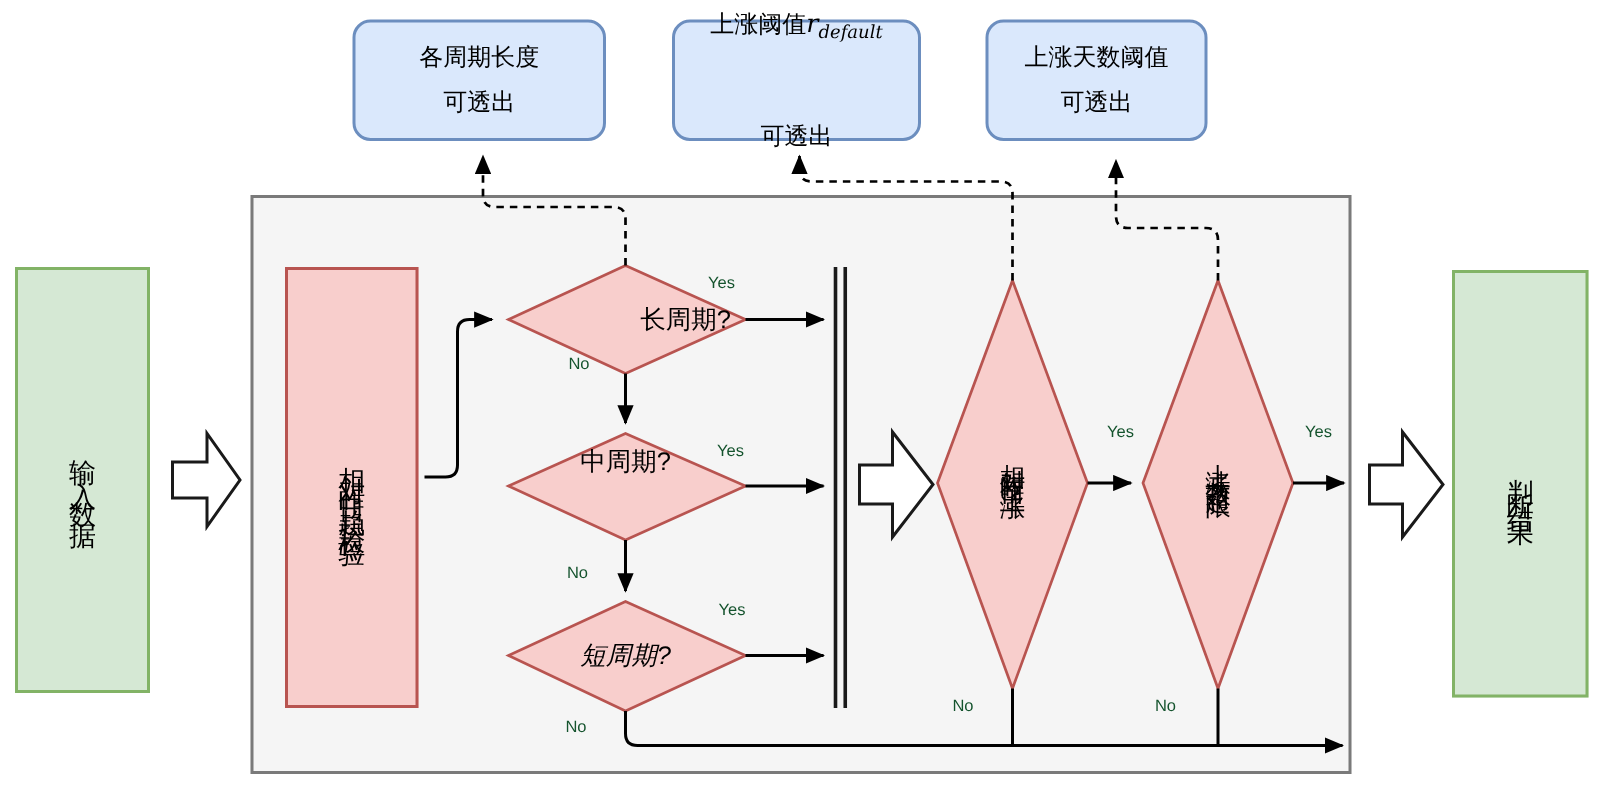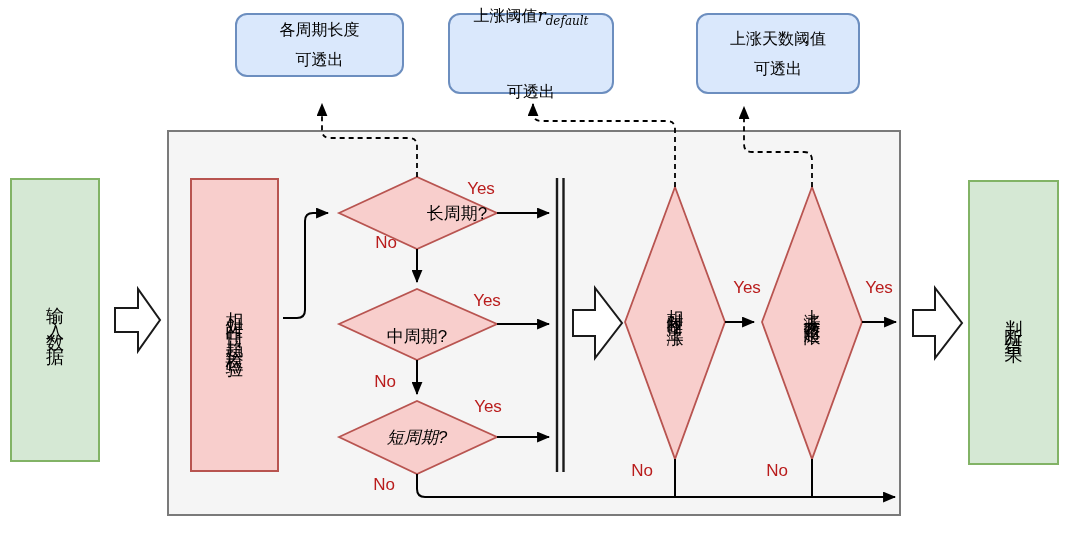--- a/index.html
+++ b/index.html
@@ -8,21 +8,21 @@
   .green{background:#d5e8d4;border:2px solid #82b366;}
   .pink{background:#f8cecc;border:2px solid #b85450;}
   .blue{background:#dae8fc;border:2px solid #6c8ebf;border-radius:12px;flex-direction:column;}
   .container-frame{position:absolute;left:167px;top:130px;width:730px;height:382px;
       background:#f5f5f5;border:2px solid #7a7a7a;box-sizing:content-box;}
   .vtext{writing-mode:vertical-rl;text-orientation:upright;font-size:18px;color:#000;}
   .sp14{letter-spacing:14px;}
   .sp9{letter-spacing:9px;}
   .sp7{letter-spacing:7px;}
   .sp4{letter-spacing:4px;font-size:17px;}
-  .lbl{position:absolute;transform:translate(-50%,-50%);font-size:17px;color:#b91c1c;white-space:nowrap;}
+  .lbl{position:absolute;transform:translate(-50%,-50%);font-size:11px;color:#14532d;white-space:nowrap;}
   .dlabel{position:absolute;transform:translate(-50%,-50%);font-size:17px;color:#000;white-space:nowrap;z-index:5;}
   .callout-line{font-size:16px;line-height:30px;color:#000;text-align:center;}
   .math-sym{font-family:"DejaVu Serif","Liberation Serif",serif;font-style:italic;font-size:17px;}
   .math-sub{font-family:"DejaVu Serif","Liberation Serif",serif;font-style:italic;font-size:12px;vertical-align:-4px;}
   svg{position:absolute;left:0;top:0;z-index:4;}
   .boxlayer{z-index:2;}
   .flow{stroke:#000;stroke-width:2;fill:none;}
   .dash{stroke:#000;stroke-width:1.8;fill:none;stroke-dasharray:5 4;}
   .diamond{fill:#f8cecc;stroke:#b85450;stroke-width:1.8;}
   .blockarrow{fill:#ffffff;stroke:#1a1a1a;stroke-width:2;}
@@ -40,33 +40,33 @@
   </div>
 
   <div class="box pink boxlayer" style="left:190px;top:178px;width:89px;height:294px;">
     <span class="vtext sp7">相对昨日趋势检验</span>
   </div>
 
   <div class="box green boxlayer" style="left:968px;top:180px;width:91px;height:285px;">
     <span class="vtext sp9">判断结果</span>
   </div>
 
-  <div class="box blue boxlayer" style="left:235px;top:13px;width:169px;height:64px;">
+  <div class="box blue boxlayer" style="left:235px;top:13px;width:169px;height:81px;">
     <div class="callout-line">各周期长度</div>
     <div class="callout-line">可透出</div>
   </div>
 
   <div class="box blue boxlayer" style="left:448px;top:13px;width:166px;height:81px;gap:41px;">
     <div class="callout-line">
       <span>上涨阈值</span><span class="math-sym">r</span><span class="math-sub">default</span>
     </div>
     <div class="callout-line">可透出</div>
   </div>
 
-  <div class="box blue boxlayer" style="left:657px;top:13px;width:164px;height:81px;margin-left:39px;">
+  <div class="box blue boxlayer" style="left:657px;top:13px;width:148px;height:81px;">
     <div class="callout-line">上涨天数阈值</div>
     <div class="callout-line">可透出</div>
   </div>
 
   <svg width="1080" height="536" viewBox="0 0 1080 536">
     <defs>
       <marker id="arrow" viewBox="0 0 12 10" refX="11" refY="5" markerWidth="13" markerHeight="11" orient="auto" markerUnits="userSpaceOnUse">
         <path d="M0,0 L12,5 L0,10 Z" fill="#000"></path>
       </marker>
     </defs>
@@ -95,21 +95,21 @@
     <path class="dash" d="M417,177 V146 Q417,138 409,138 H330 Q322,138 322,130 V104" marker-end="url(#arrow)"></path>
     <path class="dash" d="M675,187 V129 Q675,121 667,121 H541 Q533,121 533,113 V104" marker-end="url(#arrow)"></path>
     <path class="dash" d="M812,187 V160 Q812,152 804,152 H752 Q744,152 744,144 V107" marker-end="url(#arrow)"></path>
 
     <path class="blockarrow" d="M115,308 H138 V289 L160,320 L138,351 V332 H115 Z"></path>
     <path class="blockarrow" d="M573,310 H595 V288 L622,323 L595,358 V336 H573 Z"></path>
     <path class="blockarrow" d="M913,310 H935 V288 L962,323 L935,358 V336 H913 Z"></path>
   </svg>
 
   <div class="dlabel" style="left:417px;top:213px;margin-left:40px;">长周期?</div>
-  <div class="dlabel" style="left:417px;top:336px;">中周期?</div>
+  <div class="dlabel" style="left:417px;top:308px;">中周期?</div>
   <div class="dlabel" style="left:417px;top:437px;font-style:italic;">短周期?</div>
   <div class="dlabel" style="left:675px;top:322px;"><span class="vtext sp4">相对昨日上涨?</span></div>
   <div class="dlabel" style="left:812px;top:322px;"><span class="vtext sp4">上涨天数超限?</span></div>
 
   <div class="lbl" style="left:481px;top:189px;">Yes</div>
   <div class="lbl" style="left:487px;top:301px;">Yes</div>
   <div class="lbl" style="left:488px;top:407px;">Yes</div>
   <div class="lbl" style="left:747px;top:288px;">Yes</div>
   <div class="lbl" style="left:879px;top:288px;">Yes</div>
 

